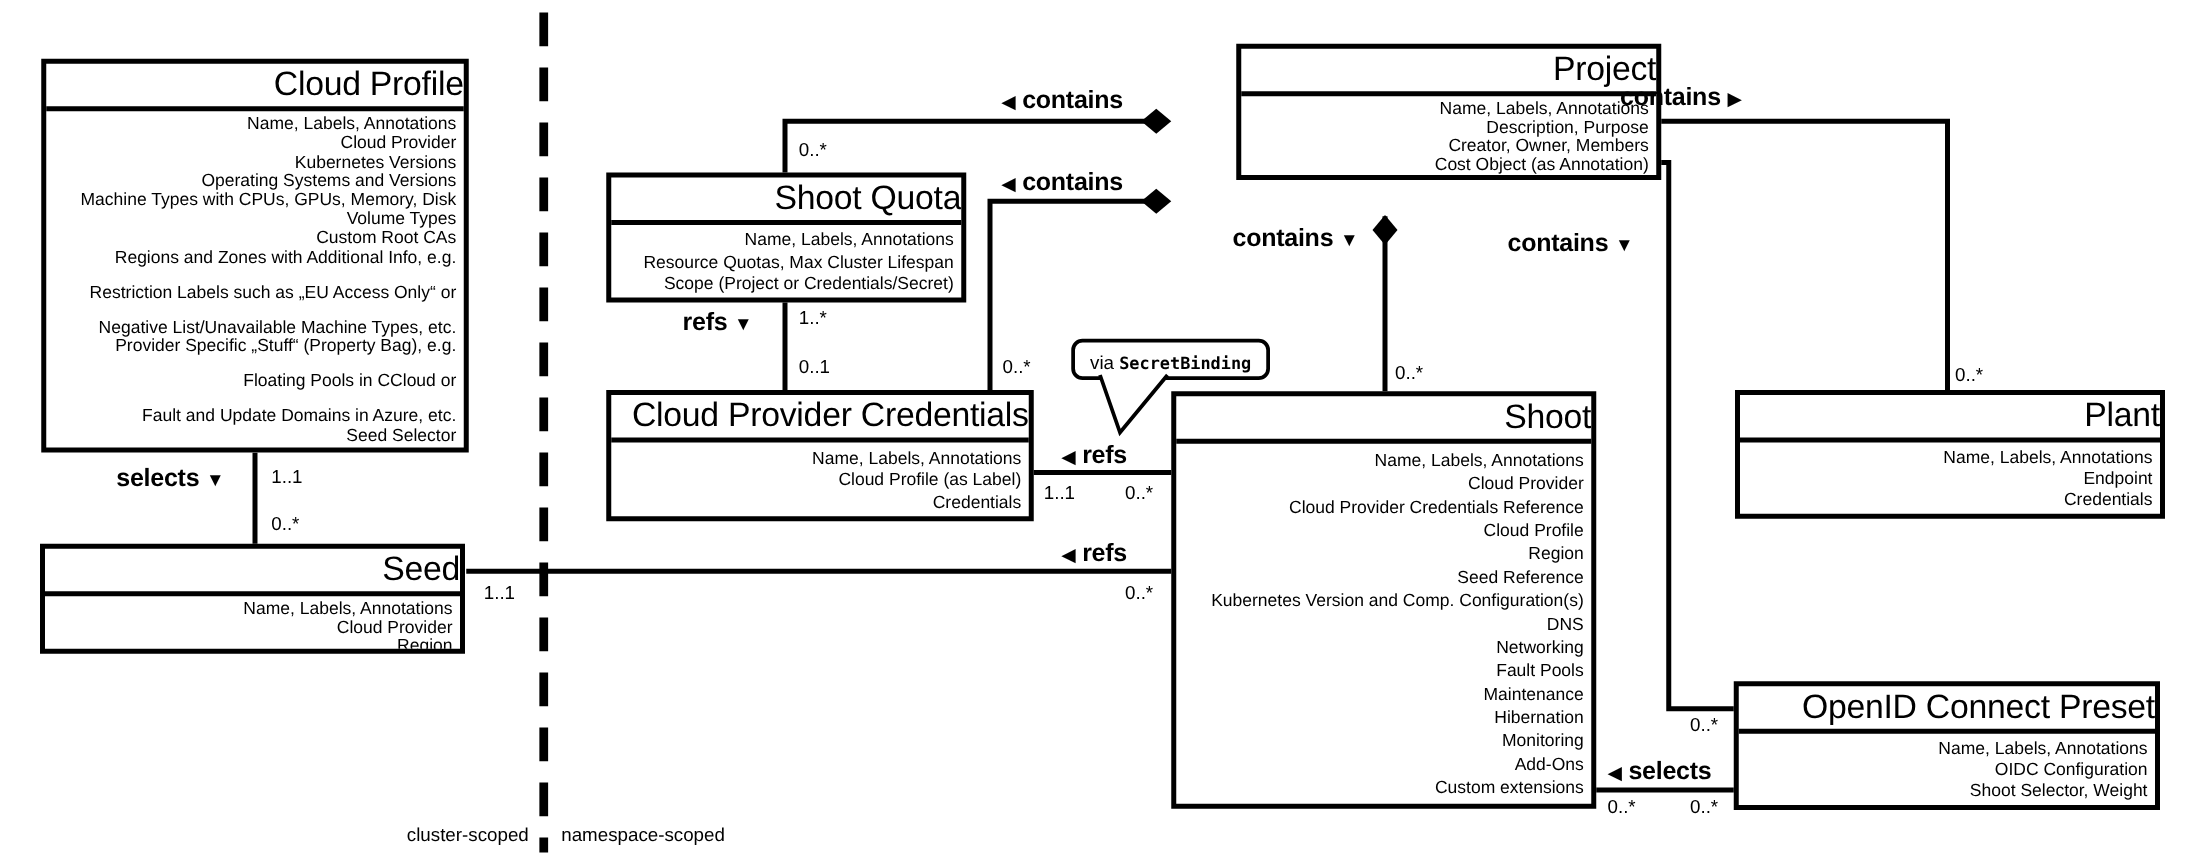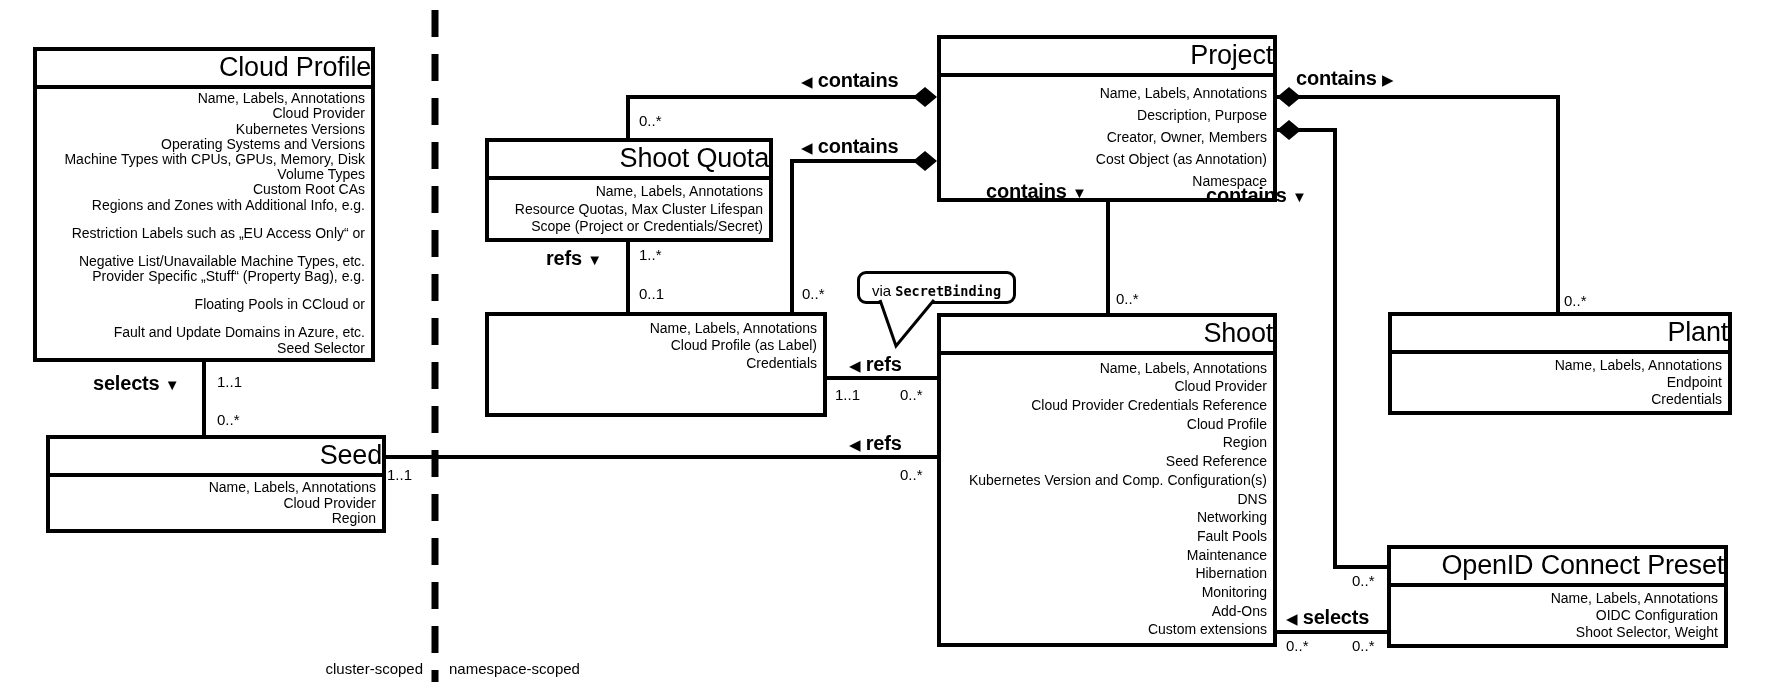--- a/index.html
+++ b/index.html
@@ -64,47 +64,48 @@
       <div class="attr">Regions and Zones with Additional Info, e.g.</div>
       <div class="attr indent">Restriction Labels such as „EU Access Only“ or</div>
       <div class="attr indent">Negative List/Unavailable Machine Types, etc.</div>
       <div class="attr">Provider Specific „Stuff“ (Property Bag), e.g.</div>
       <div class="attr indent">Floating Pools in CCloud or</div>
       <div class="attr indent">Fault and Update Domains in Azure, etc.</div>
       <div class="attr">Seed Selector</div>
     </div>
   </div>
 
-  <div class="box" style="left:46px;top:435px;width:340px;height:98px">
+  <div class="box" style="left:32px;top:435px;width:340px;height:88px">
     <div class="box-title">Seed</div>
     <div class="box-attrs">
       <div class="attr">Name, Labels, Annotations</div>
       <div class="attr">Cloud Provider</div>
       <div class="attr">Region</div>
     </div>
   </div>
 
   <div class="box" style="left:485px;top:138px;width:288px;height:104px">
     <div class="box-title">Shoot Quota</div>
     <div class="box-attrs">
       <div class="attr">Name, Labels, Annotations</div>
       <div class="attr">Resource Quotas, Max Cluster Lifespan</div>
       <div class="attr">Scope (Project or Credentials/Secret)</div>
     </div>
   </div>
 
   <div class="box" style="left:485px;top:312px;width:342px;height:105px">
+    <div class="box-title">Cloud Provider Credentials</div>
     <div class="box-attrs">
       <div class="attr">Name, Labels, Annotations</div>
       <div class="attr">Cloud Profile (as Label)</div>
       <div class="attr">Credentials</div>
     </div>
   </div>
 
-  <div class="box" style="left:937px;top:35px;width:340px;height:167px">
+  <div class="box" style="left:989px;top:35px;width:340px;height:109px">
     <div class="box-title">Project</div>
     <div class="box-attrs">
       <div class="attr">Name, Labels, Annotations</div>
       <div class="attr">Description, Purpose</div>
       <div class="attr">Creator, Owner, Members</div>
       <div class="attr">Cost Object (as Annotation)</div>
       <div class="attr">Namespace</div>
     </div>
   </div>
 

